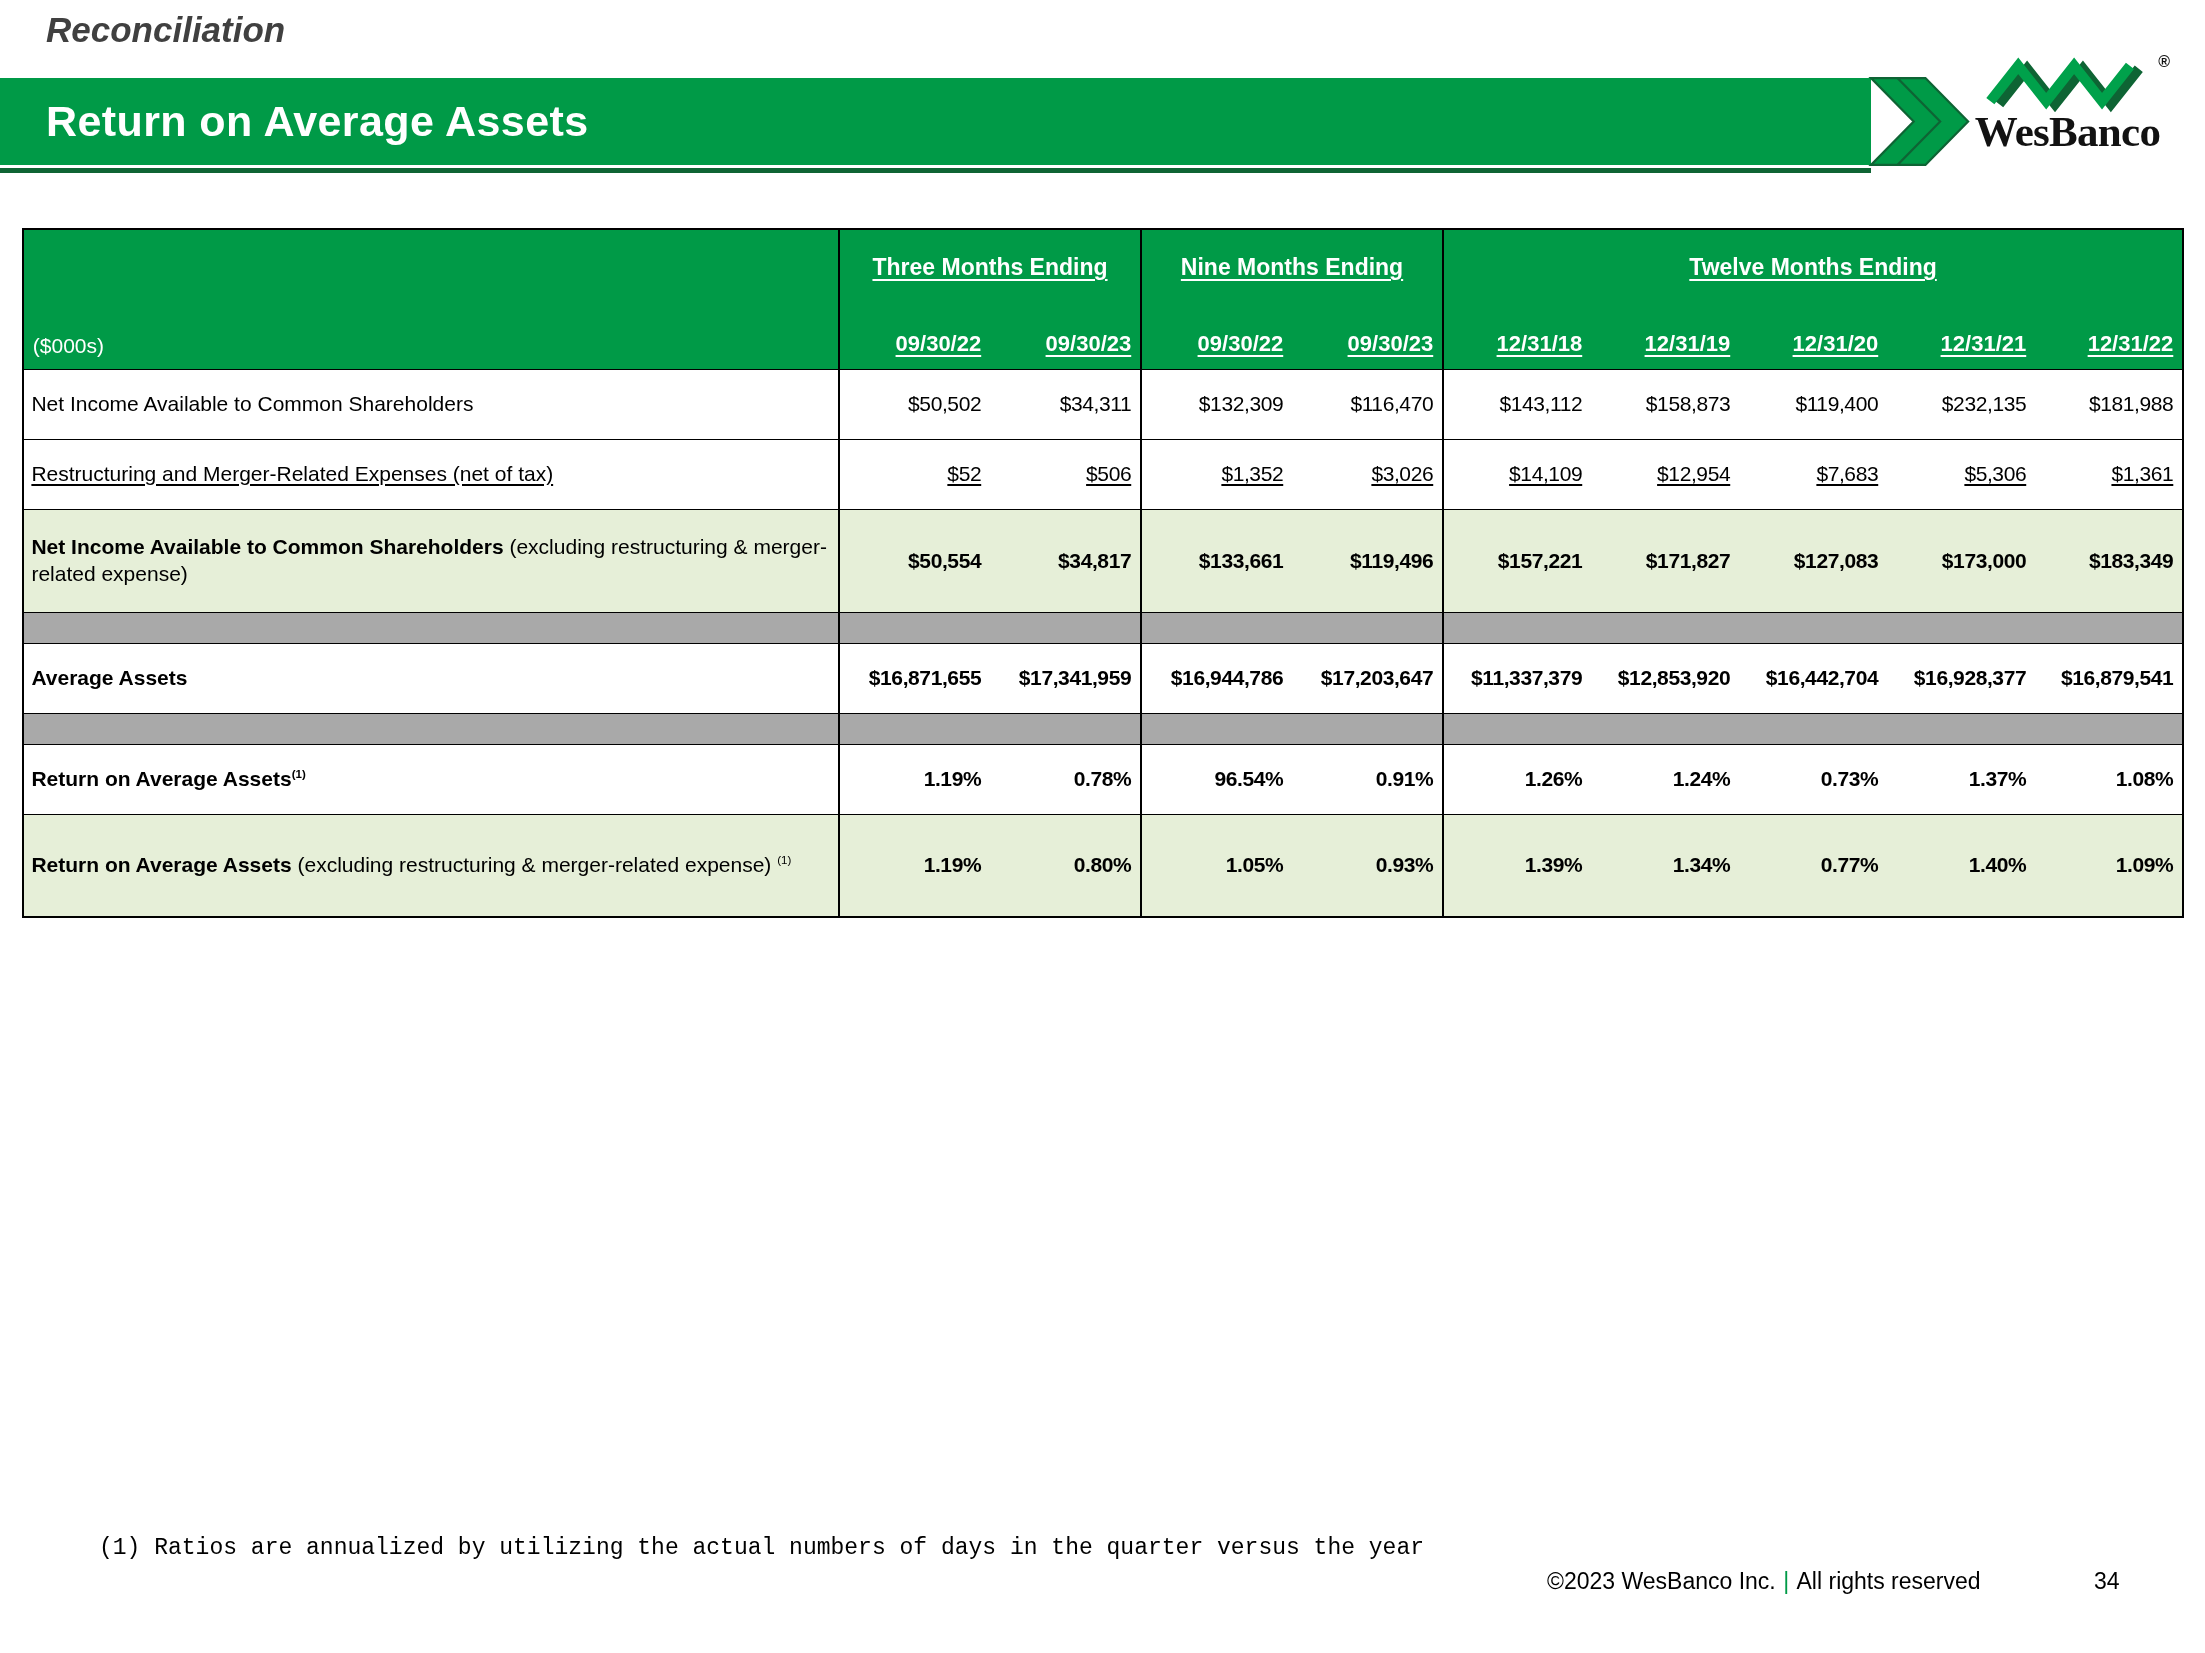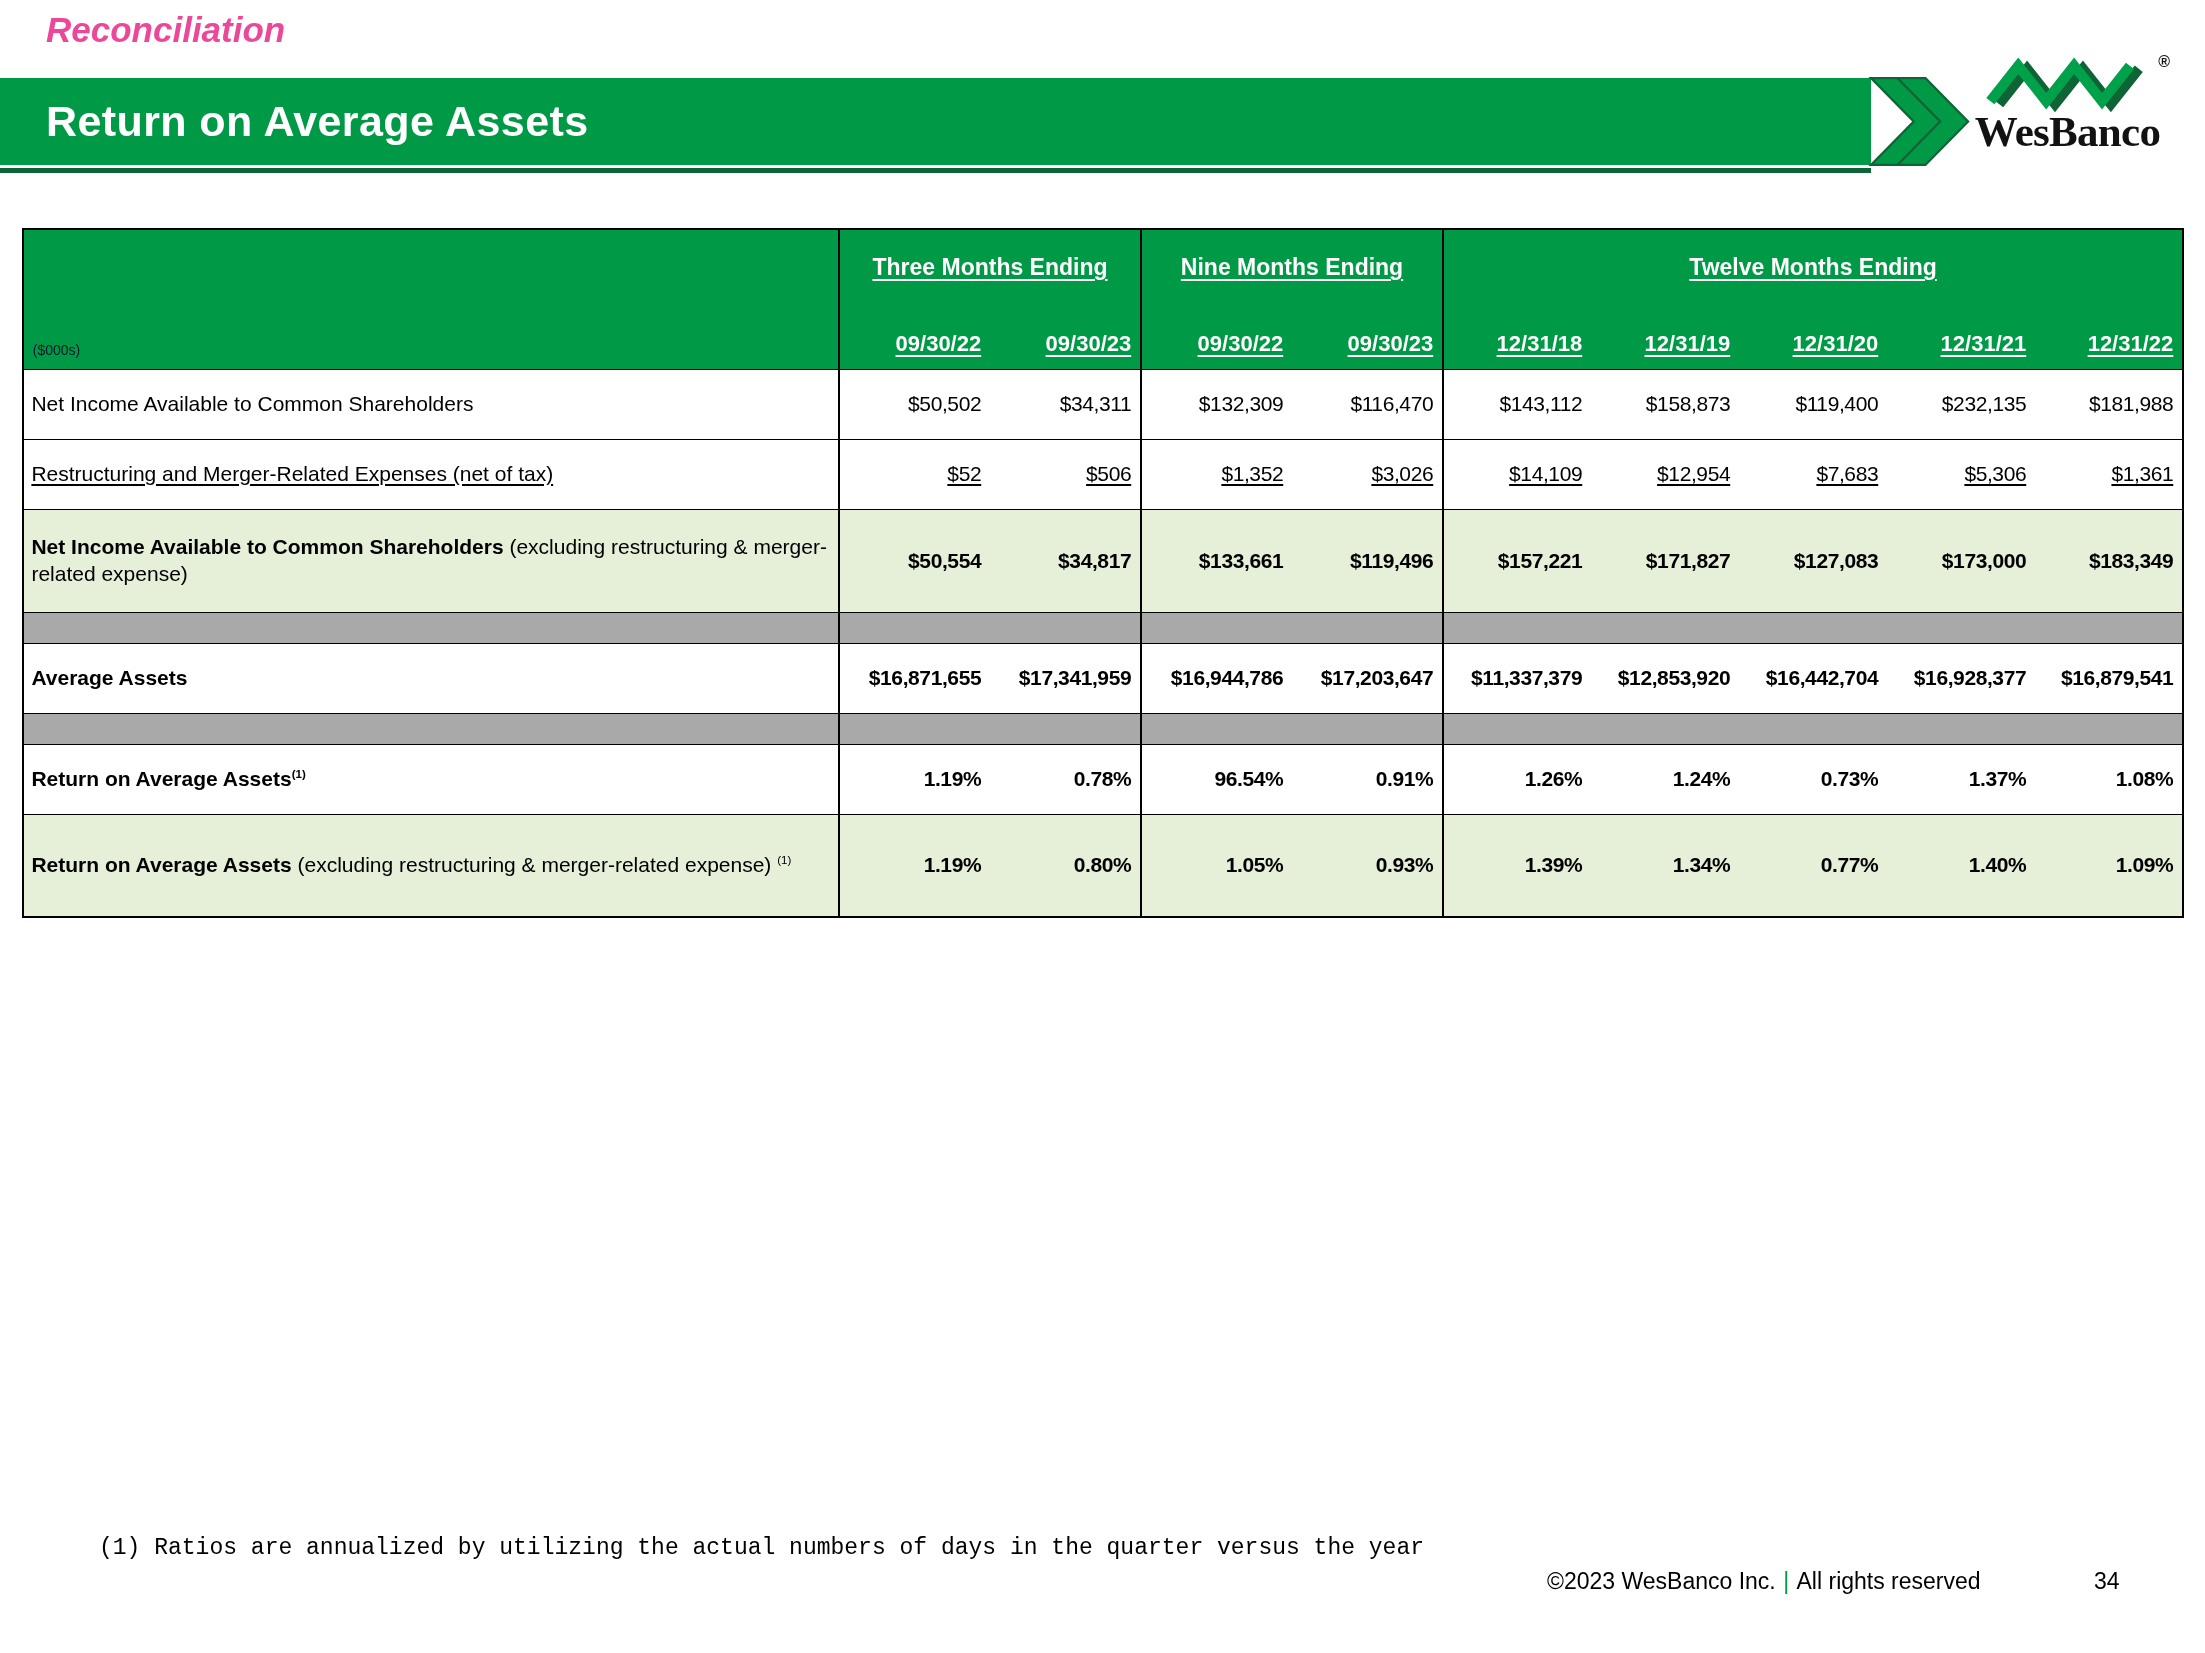--- a/index.html
+++ b/index.html
@@ -13,21 +13,21 @@
   html,body{margin:0;padding:0;}
   body{
     width:2205px;height:1654px;position:relative;overflow:hidden;
     background:#ffffff;color:var(--ink);
     font-family:"Liberation Sans", sans-serif;
   }
 
   
   .eyebrow{
     position:absolute;left:46px;top:10.3px;
-    font-size:35px;font-weight:800;font-style:italic;color:#ec4899;
+    font-size:35px;font-weight:800;font-style:italic;color:#404040;
   }
   .banner{
     position:absolute;left:0;top:78px;width:1871px;height:87px;
     background:var(--brand);
   }
   .banner h1{
     margin:0;padding-left:46px;line-height:87px;
     font-size:43px;font-weight:700;color:#fff;letter-spacing:0.4px;
   }
   .chevrons{position:absolute;left:1871px;top:78px;width:103px;height:87px;overflow:visible;}
@@ -61,22 +61,22 @@
     height:53px;text-align:center;vertical-align:middle;
     font-size:23px;text-decoration:underline;text-underline-offset:3.7px;
     padding-top:24px;
   }
   th.date{
     height:87px;text-align:right;vertical-align:bottom;
     font-size:22px;text-decoration:underline;text-underline-offset:3.7px;
     padding:0 8.8px 11.8px 0;
   }
   td.units{
-    vertical-align:bottom;text-align:left;color:#0f172a;
-    font-size:14px;font-weight:400;padding:0 0 10.3px 8.8px;margin-left:32px;
+    vertical-align:bottom;text-align:left;color:#ffffff;
+    font-size:21px;font-weight:400;padding:0 0 10.3px 8.8px;margin-left:32px;
   }
 
   .gl{border-left:2.2px solid #000;}
   tbody td{border-top:1.5px solid #000;vertical-align:middle;}
   td.lbl{padding:7.4px 5.9px 7.4px 7.4px;line-height:1.28;text-align:left;}
   td.val{text-align:right;padding-right:8.8px;letter-spacing:-0.4px;white-space:nowrap;}
   td.val span{display:inline-block;}
 
   tr.plain td, tr.underline td, tr.bold td{height:70px;}
   tr.underline .lbl span, tr.underline .val span{text-decoration:underline;text-underline-offset:2.9px;}

